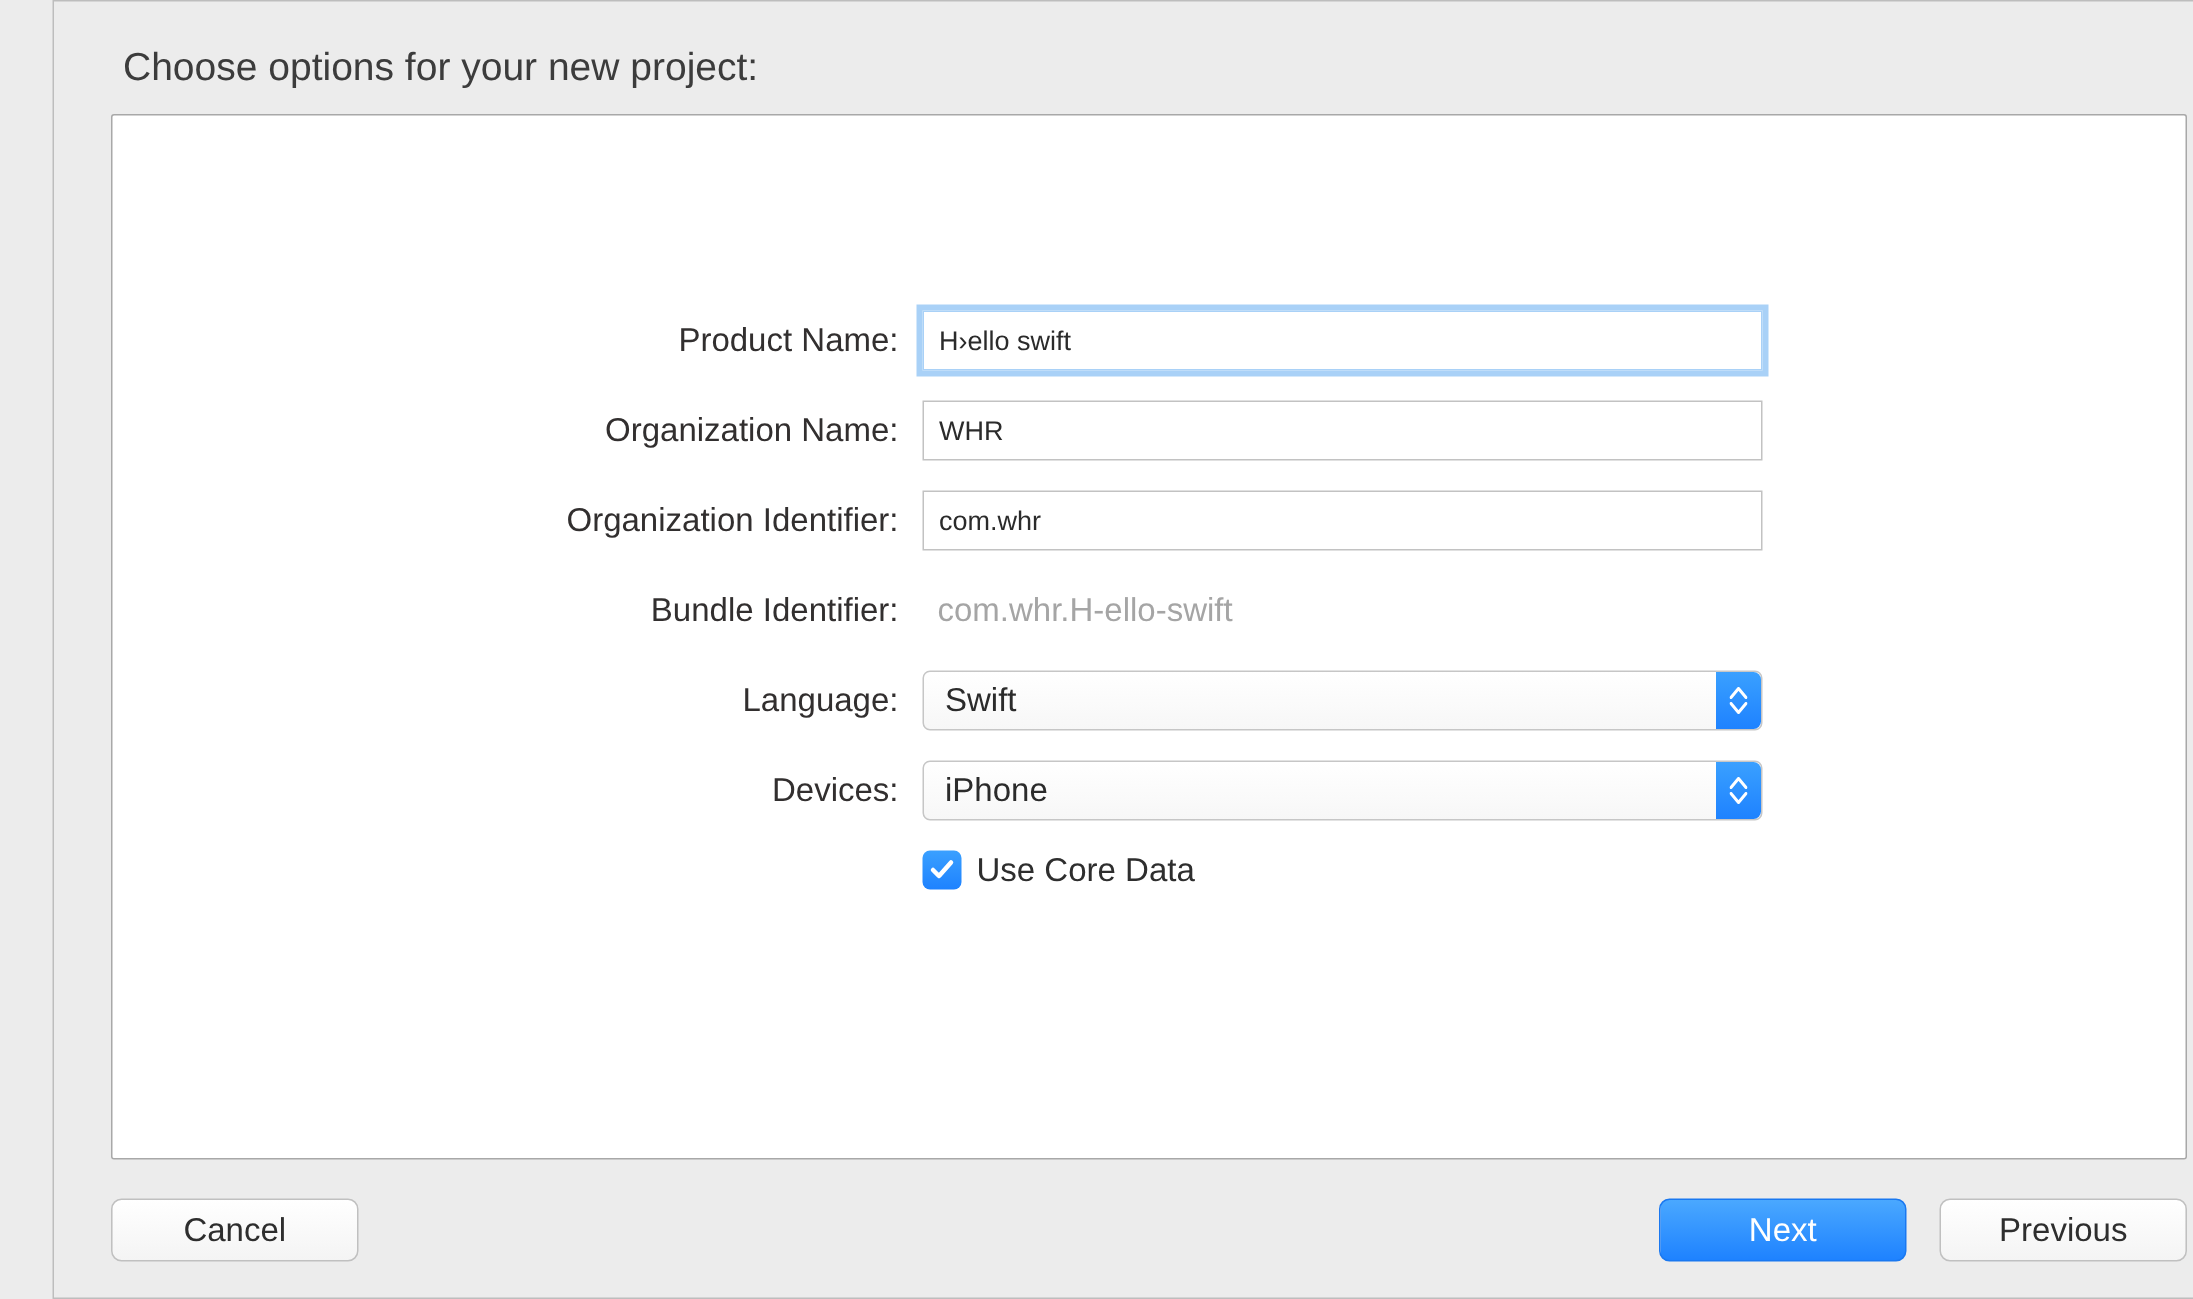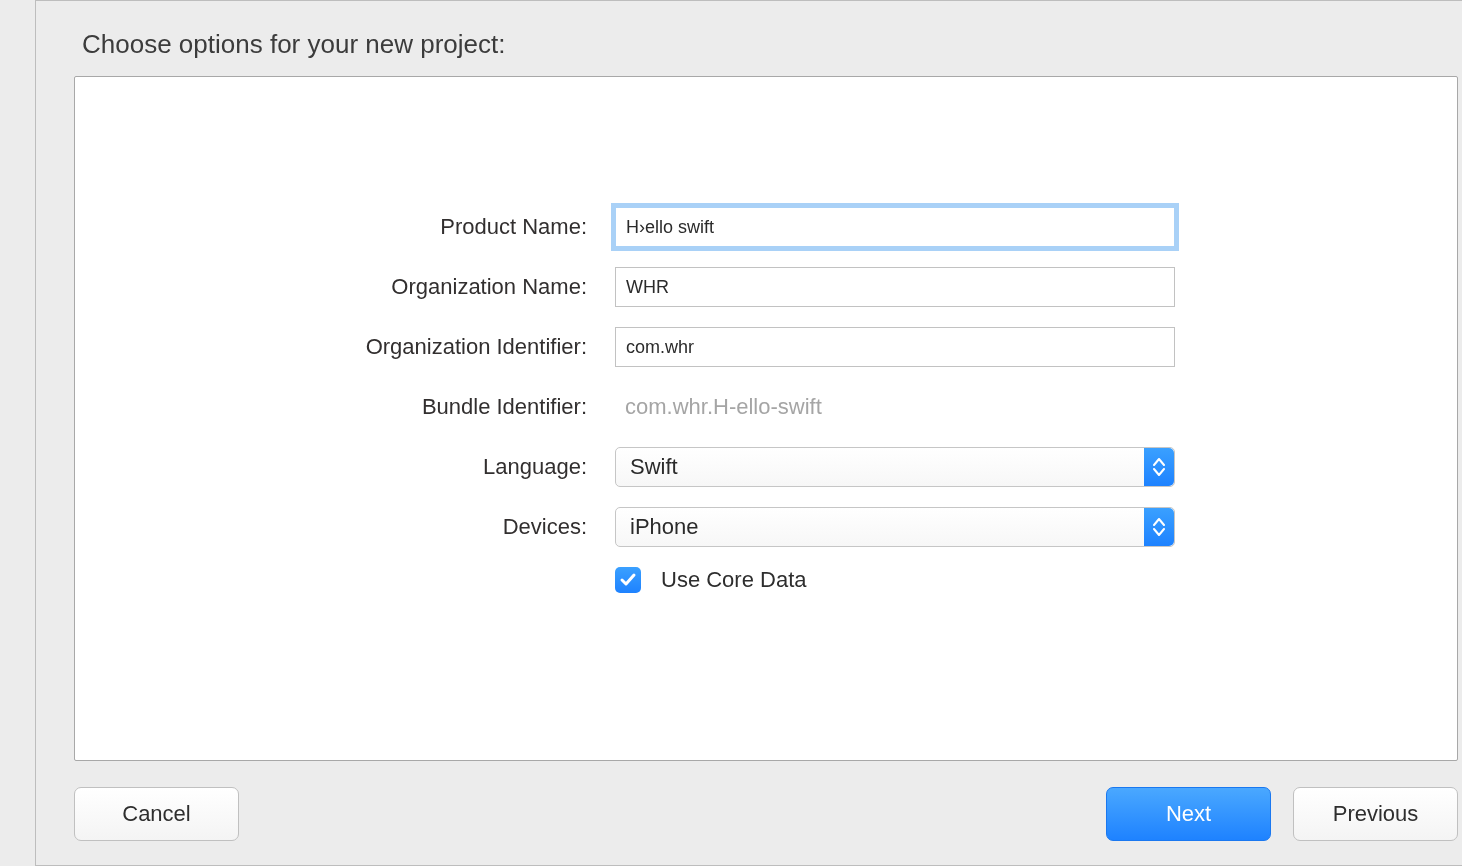--- a/index.html
+++ b/index.html
@@ -39,21 +39,21 @@
       flex-direction: column;
       gap: 20px;
     }
     .row {
       display: flex;
       align-items: center;
     }
     .label-col {
       width: 540px;
       text-align: right;
-      padding-right: 28px;
+      padding-right: 16px;
       font-size: 22px;
       color: #322f2f;
     }
     .field-col {
       width: 560px;
     }
     .text-input {
       width: 100%;
       height: 40px;
       font-size: 18px;
@@ -98,21 +98,21 @@
       display: flex;
       flex-direction: column;
       align-items: center;
       justify-content: center;
       gap: 2px;
     }
     .popup-arrows svg { display: block; }
     .checkbox-row {
       display: flex;
       align-items: center;
-      gap: 20px;
+      gap: 10px;
     }
     .checkbox {
       width: 26px;
       height: 26px;
       border-radius: 5px;
       background: linear-gradient(#3aa0ff,#1e82ff);
       display: flex;
       align-items: center;
       justify-content: center;
     }
@@ -120,21 +120,21 @@
     .cb-label { font-size: 22px; color:#2e2e2e; }
     .footer {
       display: flex;
       align-items: center;
       justify-content: space-between;
       margin-top: 26px;
     }
     .footer-right { display: flex; gap: 22px; }
     .btn {
       min-width: 165px;
-      height: 54px;
+      height: 42px;
       border-radius: 7px;
       font-size: 22px;
       display: flex;
       align-items: center;
       justify-content: center;
       cursor: default;
       font-family: inherit;
     }
     .btn-default {
       background: linear-gradient(#ffffff,#f4f4f4);

